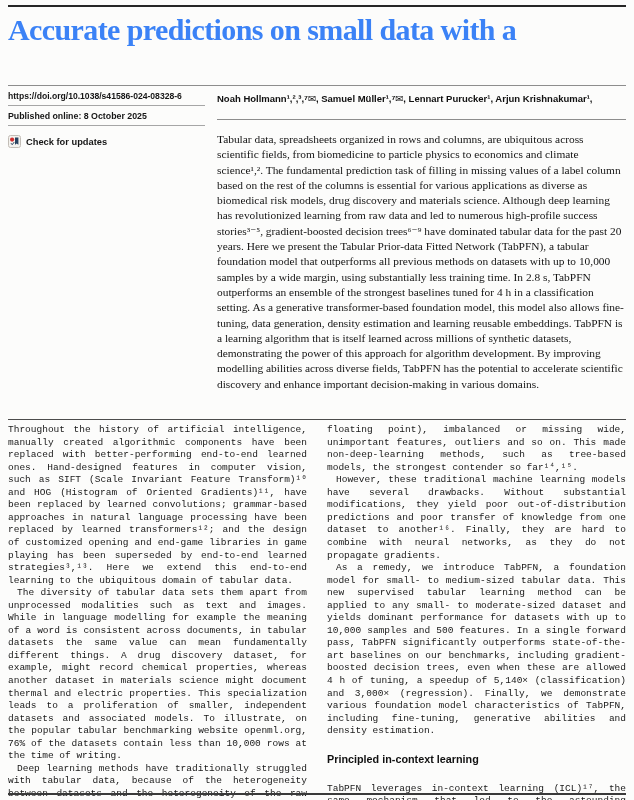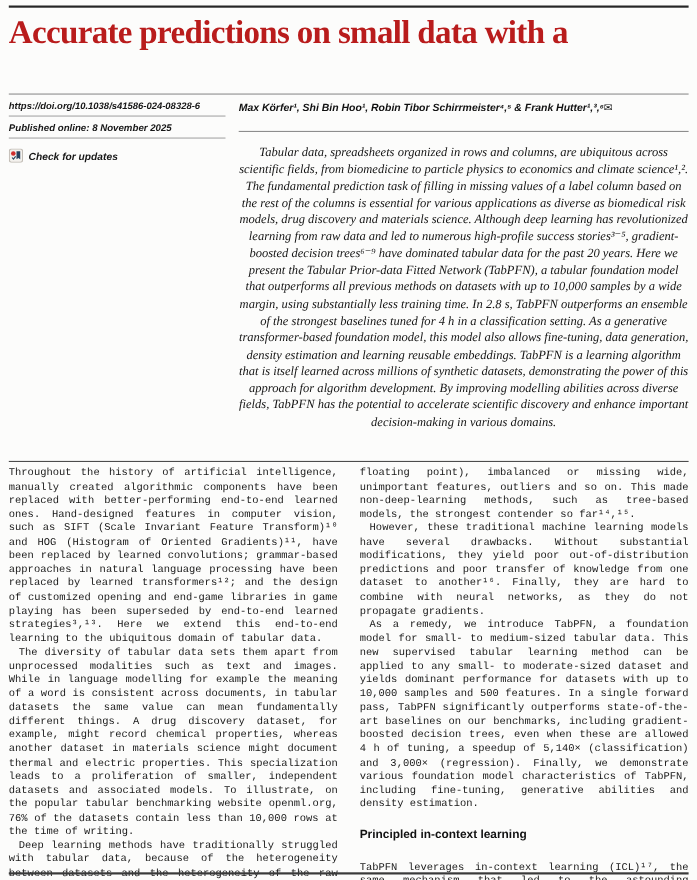--- a/index.html
+++ b/index.html
@@ -8,41 +8,41 @@
     background:#fcfcfb;padding:0 8px;box-sizing:border-box;color:#1a1a1a;
     font-family:"Liberation Serif","DejaVu Serif",serif;
   }
   
   .kicker-clip{height:5px;overflow:hidden;}
   .kicker-clip span{display:block;margin-top:-15px;font:700 17px/18px "Liberation Sans","DejaVu Sans",sans-serif;color:#222;}
   .top-rule{border:none;border-top:2px solid #262626;margin:0;}
   .title{
     margin:6px 0 0 0;
     font-family:"Liberation Serif","DejaVu Serif",serif;
-    font-weight:700;font-size:30px;line-height:33px;letter-spacing:-0.6px;color:#b91c1c;
+    font-weight:700;font-size:30px;line-height:33px;letter-spacing:-0.6px;color:#3b82f6;
   }
   .header-rule{border:none;border-top:1.5px solid #8d8d8d;margin:39px 0 0 0;}
-  .content-row{display:flex;align-items:flex-start;font-style:italic;}
+  .content-row{display:flex;align-items:flex-start;}
   .meta-col{width:197px;flex:0 0 197px;font-family:"Liberation Sans","DejaVu Sans",sans-serif;}
   .meta-row{
     padding:5px 0 4px 0;border-bottom:1px solid #a6a6a6;
     font-weight:700;font-size:8.8px;line-height:10px;color:#161616;letter-spacing:0;
   }
   .meta-row.doi{font-size:8.6px;}
   .check-row{display:flex;align-items:center;gap:5px;margin-top:7px;padding:2px 0;}
   .check-row .label{font-weight:700;font-size:9.3px;color:#161616;}
   .main-col{flex:1;margin-left:12px;min-width:0;}
   .authors{
     padding-top:6px;font-family:"Liberation Sans","DejaVu Sans",sans-serif;
     font-weight:700;font-size:9.5px;line-height:13px;color:#101010;
   }
   .authors-rule{border:none;border-top:1px solid #8d8d8d;margin:14px 0 0 0;}
   .abstract{
     margin:12px 0 0 0;font-size:11.4px;line-height:15.3px;color:#141414;
-    text-align:center;
+    text-align:left;
   }
   .divider{border:none;border-top:1.5px solid #4c4c4c;margin:27px 0 0 0;}
   .columns{display:flex;gap:20px;margin-top:4px;}
   .col{flex:1;min-width:0;}
   .col p{
     margin:0;font-size:9.5px;line-height:12.55px;text-align:justify;color:#181818;
     hyphens:none;
     font-family:Liberation Mono, monospace;
   }
   .col p.indent{text-indent:9px;}
@@ -64,35 +64,35 @@
   <hr class="top-rule">
 
   <h1 class="title"><span>Accurate predictions on small data with a</span><br></h1>
 
   <hr class="header-rule">
 
   <div class="content-row">
 
     <div class="meta-col">
       <div class="meta-row doi">https://doi.org/10.1038/s41586-024-08328-6</div>
-      <div class="meta-row">Published online: 8 November 2025</div>
+      <div class="meta-row">Published online: 8 October 2025</div>
       <div class="check-row">
         <svg class="cm-badge" width="13" height="13" viewBox="0 0 13 13" aria-hidden="true">
           <rect x="0.5" y="0.5" width="12" height="12" rx="2" fill="#f4f2ee" stroke="#c2bdb6"></rect>
           <circle cx="4.1" cy="4.6" r="2.1" fill="#cf2e2e"></circle>
           <path d="M7 2.6 h3.4 v7.2 l-1.7-1.2 -1.7 1.2 z" fill="#27425f"></path>
           <path d="M3 8.2 l1.2 1.5 2-2.6" stroke="#27425f" stroke-width="1" fill="none"></path>
         </svg>
         <span class="label">Check for updates</span>
       </div>
     </div>
 
     <div class="main-col">
       <div class="authors">
-        <div>Max Körfer¹, Shi Bin Hoo¹, Robin Tibor Schirrmeister⁴,⁵ &amp; Frank Hutter¹,³,⁶✉</div>
+        <div>Noah Hollmann¹,²,³,⁷✉, Samuel Müller¹,⁷✉, Lennart Purucker¹, Arjun Krishnakumar¹,</div>
       </div>
       <hr class="authors-rule">
       <p class="abstract">Tabular data, spreadsheets organized in rows and columns, are ubiquitous across scientific fields, from biomedicine to particle physics to economics and climate science¹,². The fundamental prediction task of filling in missing values of a label column based on the rest of the columns is essential for various applications as diverse as biomedical risk models, drug discovery and materials science. Although deep learning has revolutionized learning from raw data and led to numerous high-profile success stories³⁻⁵, gradient-boosted decision trees⁶⁻⁹ have dominated tabular data for the past 20 years. Here we present the Tabular Prior-data Fitted Network (TabPFN), a tabular foundation model that outperforms all previous methods on datasets with up to 10,000 samples by a wide margin, using substantially less training time. In 2.8 s, TabPFN outperforms an ensemble of the strongest baselines tuned for 4 h in a classification setting. As a generative transformer-based foundation model, this model also allows fine-tuning, data generation, density estimation and learning reusable embeddings. TabPFN is a learning algorithm that is itself learned across millions of synthetic datasets, demonstrating the power of this approach for algorithm development. By improving modelling abilities across diverse fields, TabPFN has the potential to accelerate scientific discovery and enhance important decision-making in various domains.</p>
     </div>
 
   </div>
 
   <hr class="divider">
 
   <div class="columns">

